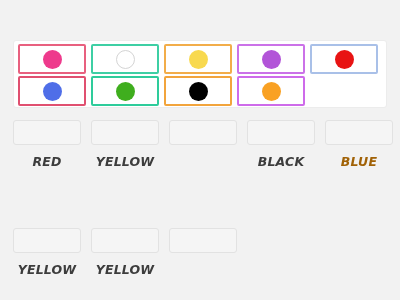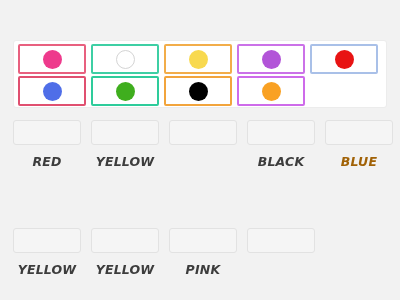--- a/index.html
+++ b/index.html
@@ -182,20 +182,16 @@
     <div class="answer-cell">
       <div class="drop-zone" style="background: rgb(245, 245, 245); border-color: rgb(226, 226, 226);"></div>
       <span class="answer-label" style="color: rgb(61, 61, 61);">YELLOW</span>
     </div>
     <div class="answer-cell">
       <div class="drop-zone" style="background: rgb(245, 245, 245); border-color: rgb(226, 226, 226);"></div>
       <span class="answer-label" style="color: rgb(61, 61, 61);">YELLOW</span>
     </div>
     <div class="answer-cell">
       <div class="drop-zone" style="background: rgb(245, 245, 245); border-color: rgb(226, 226, 226);"></div>
-      <span class="answer-label" style="color: rgb(61, 61, 61);">PINK</span>
-    </div>
-    <div class="answer-cell">
-      <div class="drop-zone" style="background: rgb(245, 245, 245); border-color: rgb(226, 226, 226);"></div>
     </div>
   </div>
 
 </div>
 
 </body></html>

